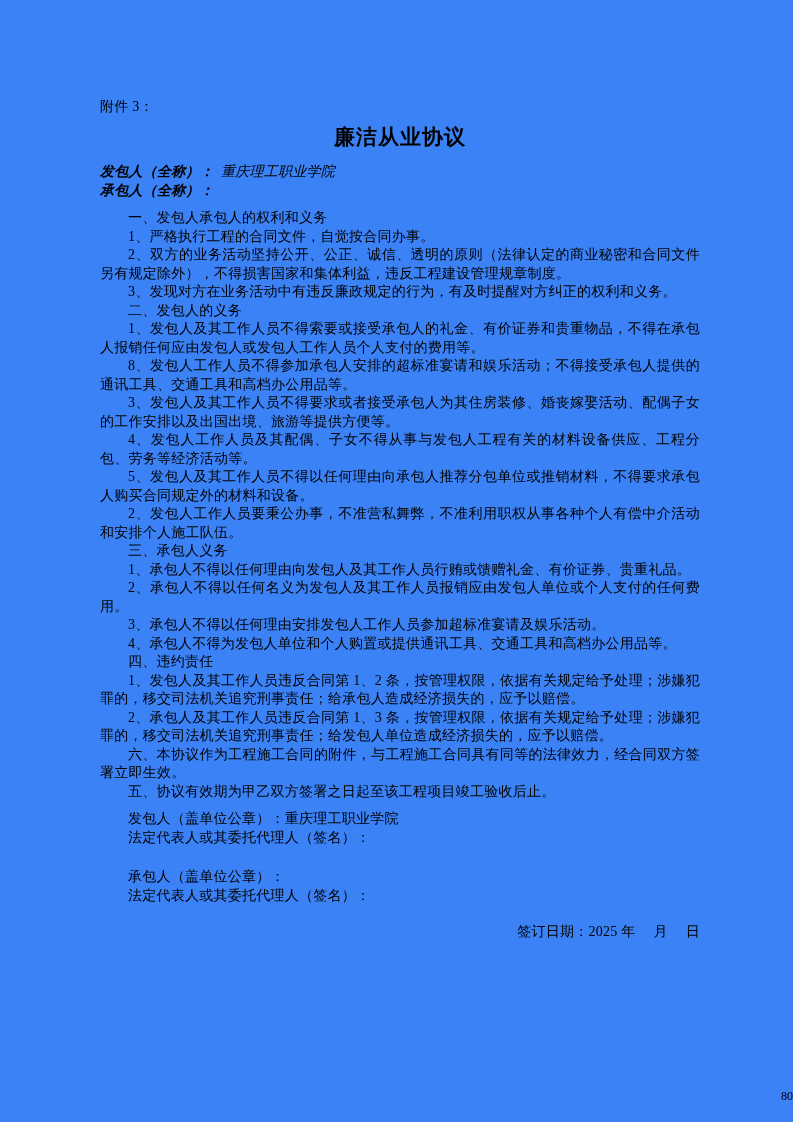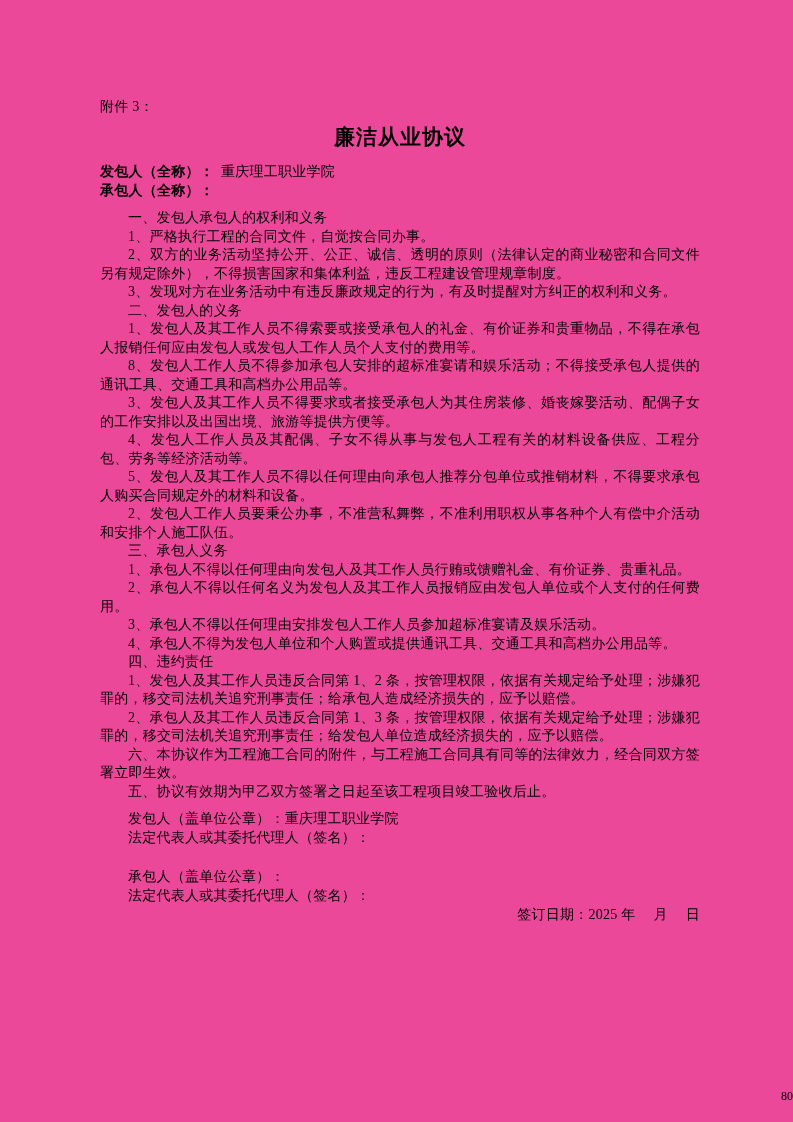--- a/index.html
+++ b/index.html
@@ -10,36 +10,36 @@
     color: #000000;
     font-family: "Liberation Serif", "DejaVu Serif", serif;
   }
   .page {
     position: relative;
     width: 793px;
     height: 1122px;
     box-sizing: border-box;
     padding: 97px 93px 0 100px;
     overflow: hidden;
-    background: #ec4899;
+    background: #3b82f6;
   }
   .attachment {
     font-size: 14px;
     line-height: 19px;
     letter-spacing: 0.25px;
   }
   .title {
     margin: 6px 0 10px 0;
     text-align: center;
     font-size: 21px;
     line-height: 30px;
     font-weight: bold;
     letter-spacing: 1px;
   }
-  .parties { margin-top: 0; }
+  .parties { margin-top: 0; font-style: italic; }
   .party-line {
     font-size: 14px;
     line-height: 19px;
     letter-spacing: 0.25px;
   }
   .party-label { font-weight: bold; }
   .party-value { margin-left: 7px; }
   .body-text {
     margin-top: 9px;
     font-size: 14px;
@@ -56,20 +56,21 @@
     font-size: 14px;
     line-height: 19.3px;
     letter-spacing: 0.25px;
   }
   .sig p {
     margin: 0;
     text-indent: 2em;
   }
   .sig .gap { height: 19.3px; }
   .date-line {
+    margin-top: 17px;
     text-align: right;
     font-size: 14px;
     line-height: 19px;
     letter-spacing: 0.25px;
   }
   .page-number {
     position: absolute;
     left: 0;
     right: 0;
     top: 1088px;

